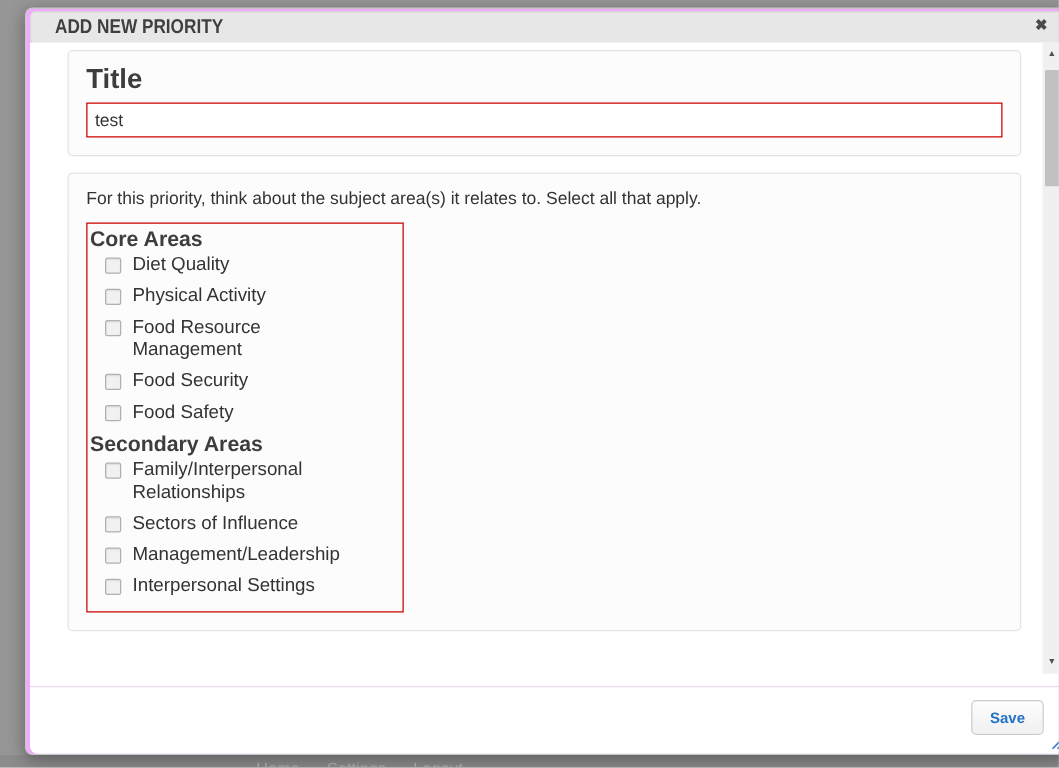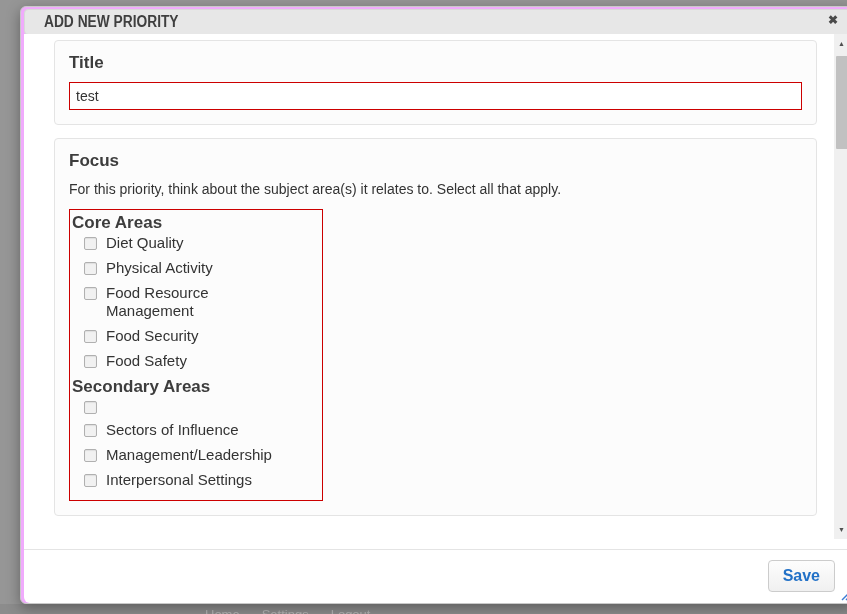--- a/index.html
+++ b/index.html
@@ -48,21 +48,21 @@
   
   .dialog-content {
     position: absolute; left: 3px; right: 3px; top: 27px; bottom: 54px;
     overflow: hidden; background: #fff;
   }
   .well {
     margin: 6px 34px 13px 30px;
     background: #fcfcfc; border: 1px solid #e4e4e4; border-radius: 4px;
     padding: 10px 14px 14px 14px;
   }
-  .well h2 { font-size: 17px; color: #3d3d3d; line-height: 20px; margin: 2px 0 9px; }
+  .well h2 { font-size: 22px; color: #3d3d3d; line-height: 20px; margin: 2px 0 9px; }
   .well p  { font-size: 14px; color: #333; line-height: 18px; margin: 0 0 11px; }
   .title-input {
     display: block; width: 100%; height: 25px;
     border: 1px solid #cc0000; border-radius: 0;
     font-family: "Liberation Sans", sans-serif;
     font-size: 14px; color: #333; padding: 13px 6px; outline: none; background:#fff;
   }
 
   
   .focus-box {
@@ -96,21 +96,21 @@
 
   
   .dialog-footer {
     position: absolute; left: 3px; right: 3px; bottom: 0; height: 54px;
     border-top: 1px solid #e4e4e4; background: #fff;
     border-radius: 0 0 6px 6px;
   }
   .save-btn {
     position: absolute; right: 16px; top: 10px;
     padding: 6px 14px; font-family: "Liberation Sans", sans-serif;
-    font-size: 16px; font-weight: bold; color: #2271c7;
+    font-size: 12px; font-weight: bold; color: #2271c7;
     background: linear-gradient(#fdfdfd, #f0f0f0);
     border: 1px solid #ccc; border-radius: 4px; cursor: pointer;
   }
   .resize-grip { position: absolute; right: 3px; bottom: 3px; width: 13px; height: 13px; cursor: nwse-resize; }
 </style>
 </head>
 <body>
 
 <div class="backdrop-bar">
   <div class="backdrop-links">
@@ -126,21 +126,20 @@
   <div class="close-btn">✖</div>
 
   <div class="dialog-content">
 
     <div class="well">
       <h2>Title</h2>
       <input class="title-input" type="text" value="test" style="">
     </div>
 
     <div class="well">
-      <h2>Focus</h2>
       <p>For this priority, think about the subject area(s) it relates to. Select all that apply.</p>
       <div class="focus-box" id="focus-groups">
           <div class="group-label">Core Areas</div>
           <div class="chk-row">
             <span class="chk-box"></span>
             <span class="chk-label">Diet Quality</span>
           </div>
           <div class="chk-row">
             <span class="chk-box"></span>
             <span class="chk-label">Physical Activity</span>
@@ -153,20 +152,21 @@
             <span class="chk-box"></span>
             <span class="chk-label">Food Security</span>
           </div>
           <div class="chk-row">
             <span class="chk-box"></span>
             <span class="chk-label">Food Safety</span>
           </div>
           <div class="group-label">Secondary Areas</div>
           <div class="chk-row">
             <span class="chk-box"></span>
+            <span class="chk-label">Family/Interpersonal Relationships</span>
           </div>
           <div class="chk-row">
             <span class="chk-box"></span>
             <span class="chk-label">Sectors of Influence</span>
           </div>
           <div class="chk-row">
             <span class="chk-box"></span>
             <span class="chk-label">Management/Leadership</span>
           </div>
           <div class="chk-row">

